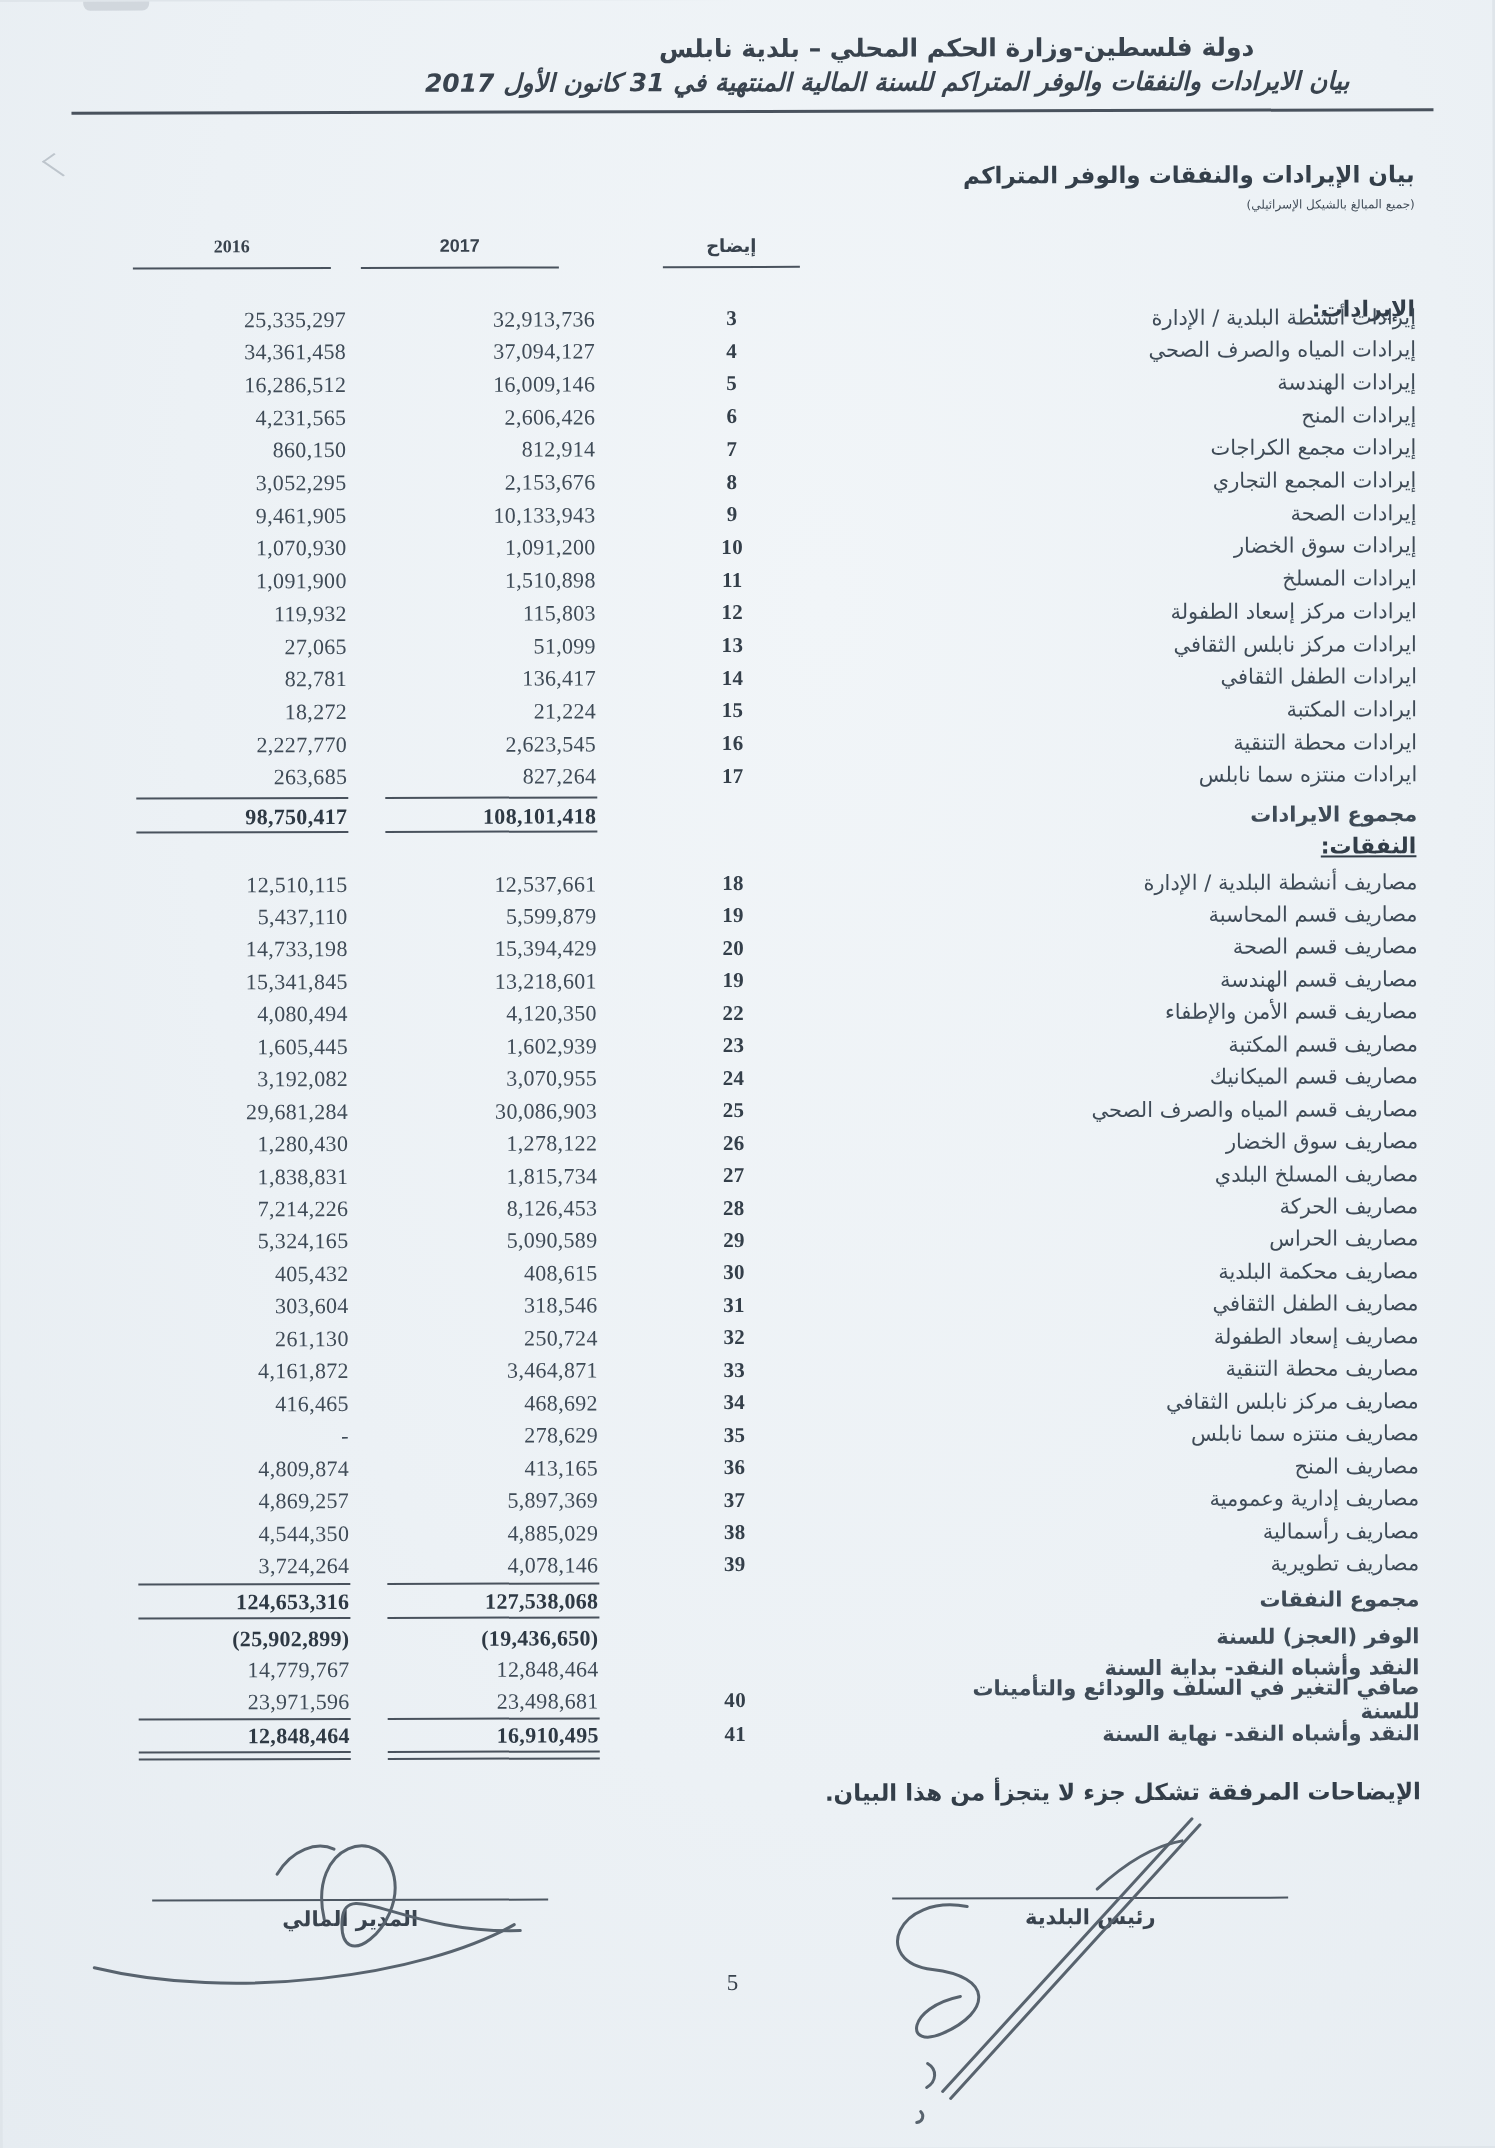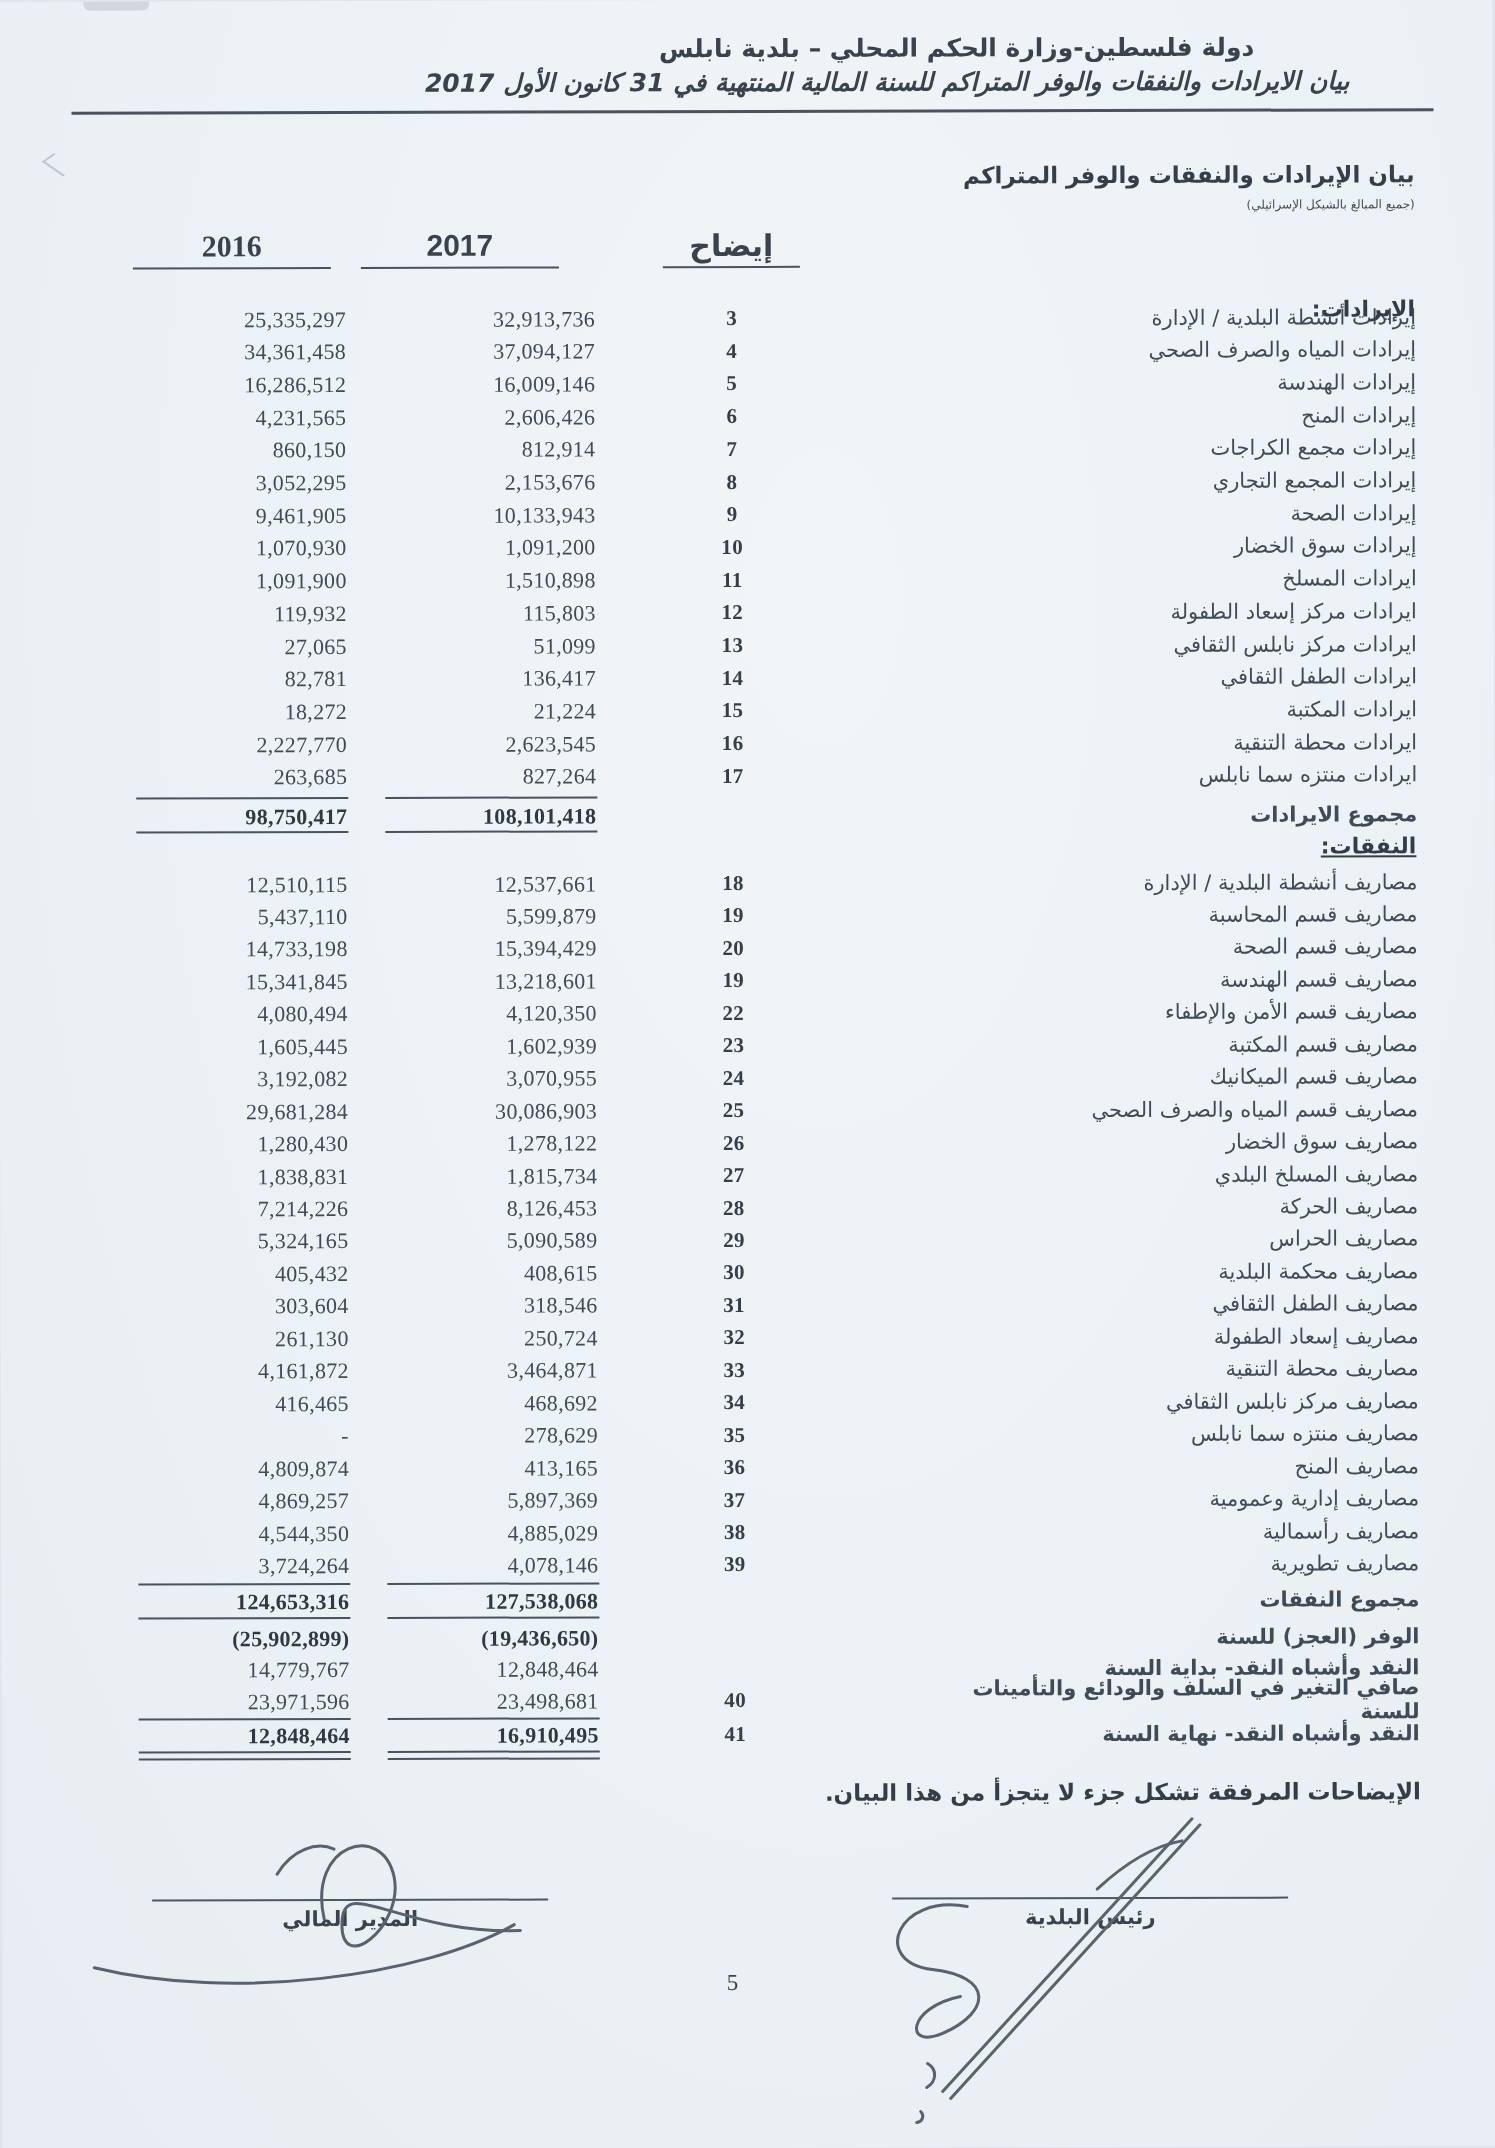--- a/index.html
+++ b/index.html
@@ -20,21 +20,21 @@
   .abs{position:absolute;}
   
   #hdr1{top:34px;right:238px;font-size:25px;font-weight:700;color:#39434e;}
   #hdr2{top:68px;right:143px;font-size:25px;font-weight:700;font-style:italic;color:#39434e;}
   #hdr-rule{top:110px;left:74px;width:1362px;height:3px;background:#49525d;}
   
   #doc-title{top:163px;right:78px;font-size:23px;font-weight:700;color:#343f4a;}
   #doc-subtitle{top:199px;right:78px;font-size:12px;color:#434e5a;}
   
   .colhead{top:230px;height:30px;display:flex;align-items:center;justify-content:center;
-           font-size:30px;font-weight:700;color:#39434e;}
+           font-size:18px;font-weight:700;color:#39434e;}
   #ch-2016{left:135px;width:198px;font-family:"Liberation Serif",serif;}
   #ch-2017{left:363px;width:198px;font-family:Liberation Sans, sans-serif;}
   #ch-note{left:665px;width:137px;}
   .colrule{top:266px;height:2px;background:#49525d;}
   #cr-2016{left:135px;width:198px;}
   #cr-2017{left:363px;width:198px;}
   #cr-note{left:665px;width:137px;}
   
   .section{right:78px;font-size:22px;font-weight:700;color:#323d48;}
   #sec-rev{top:274px;margin-top:24px;}

